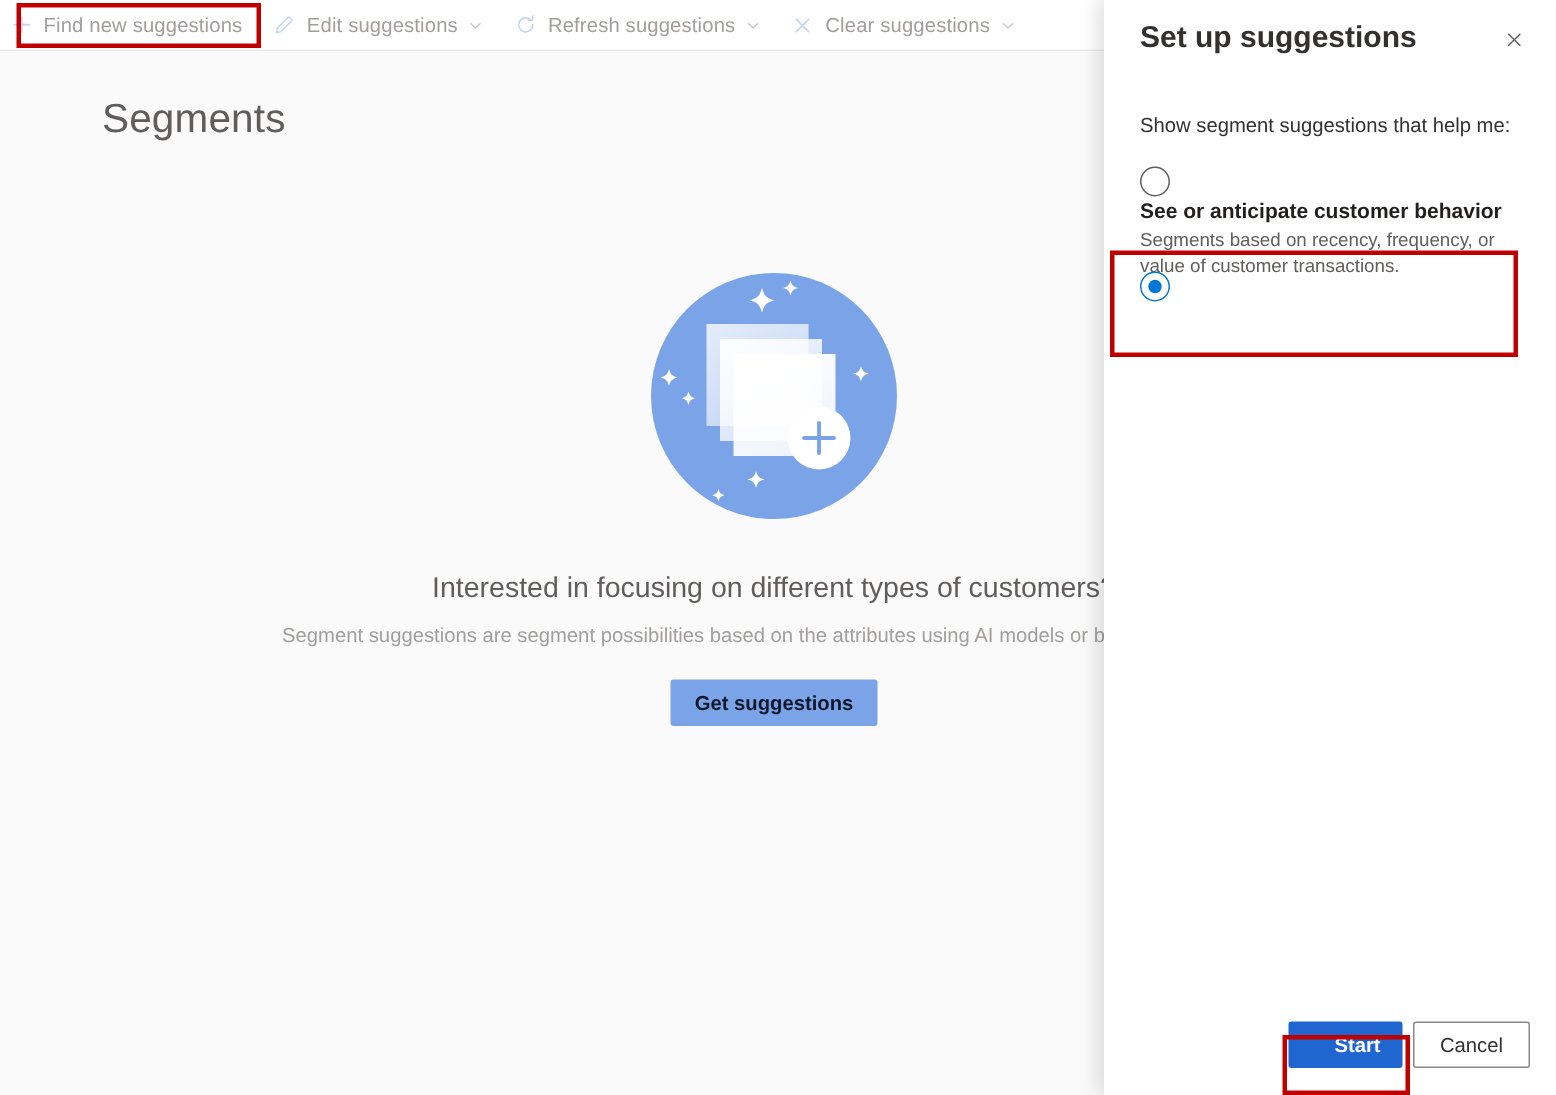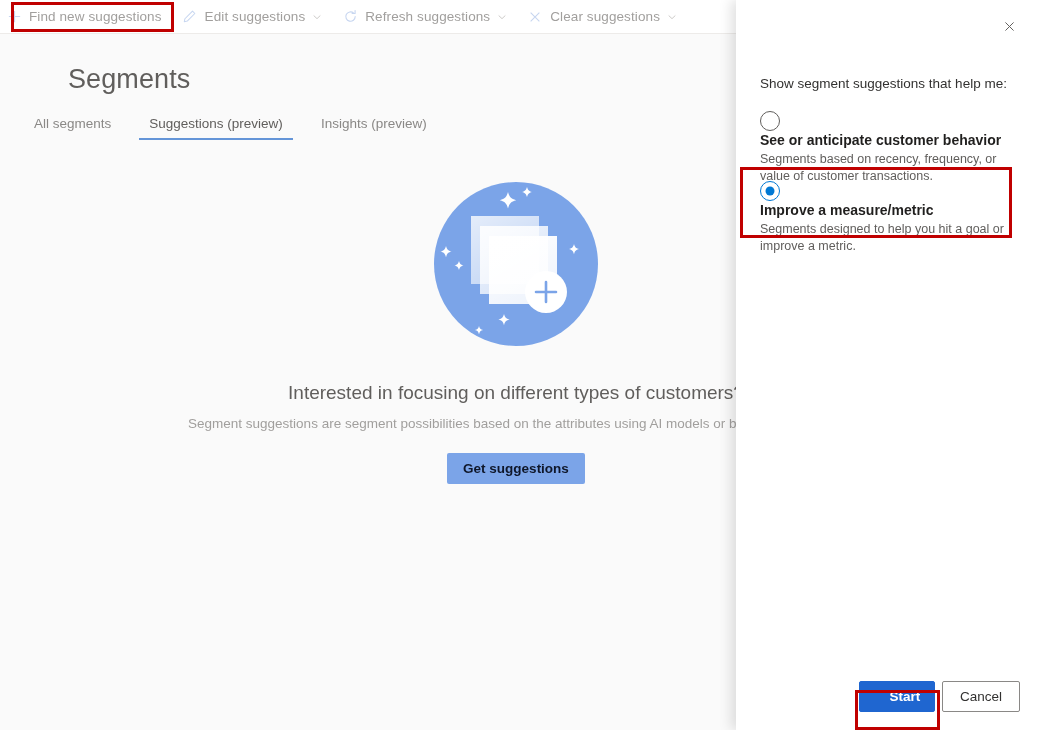--- a/index.html
+++ b/index.html
@@ -366,31 +366,20 @@
             <path d="M2 4.2L6 8l4-3.8" stroke="currentColor" stroke-width="1.1" fill="none"></path>
           </svg>
       </span>
     </div>
   </div>
 
   <div id="main">
 
     <div id="page-title">Segments</div>
 
-    <div id="tabs">
-      <div class="tab">
-        <span>All segments</span>
-      </div>
-      <div class="tab active">
-        <span>Suggestions (preview)</span>
-      </div>
-      <div class="tab">
-        <span>Insights (preview)</span>
-      </div>
-    </div>
 
     <div id="empty-state">
 
       <div id="illustration">
         <svg width="180" height="180" viewBox="0 0 180 180">
           <defs>
             <linearGradient id="cg1" x1="0" y1="0" x2="0.6" y2="1">
               <stop offset="0%" stop-color="#ffffff" stop-opacity="0.80"></stop>
               <stop offset="100%" stop-color="#ffffff" stop-opacity="0.55"></stop>
             </linearGradient>
@@ -426,20 +415,21 @@
       </div>
 
       <div id="empty-headline">Interested in focusing on different types of customers?</div>
       <div id="empty-sub">Segment suggestions are segment possibilities based on the attributes using AI models or based on activities.</div>
       <button id="get-suggestions">Get suggestions</button>
     </div>
   </div>
 
   <div id="panel">
 
+    <div id="panel-title">Set up suggestions</div>
 
     <button id="panel-close">
       <span>
         <svg width="13" height="13" viewBox="0 0 16 16">
             <path d="M3 3l10 10M13 3L3 13" stroke="currentColor" stroke-width="1.2" fill="none"></path>
           </svg>
       </span>
     </button>
 
     <div id="panel-prompt">Show segment suggestions that help me:</div>
@@ -447,24 +437,20 @@
     <div class="radio-row" id="radio-behavior">
       <span class="radio-mark"></span>
       <span class="radio-text">
         <span class="radio-title">See or anticipate customer behavior</span>
         <span class="radio-desc" style="display:block">Segments based on recency, frequency, or value of customer transactions.</span>
       </span>
     </div>
 
     <div class="radio-row" id="radio-metric">
       <span class="radio-mark checked"></span>
-      <span class="radio-text">
-        <span class="radio-title">Improve a measure/metric</span>
-        <span class="radio-desc" style="display:block">Segments designed to help you hit a goal or improve a metric.</span>
-      </span>
     </div>
 
     <div id="panel-footer">
       <button id="start-btn">Start</button>
       <button id="cancel-btn">Cancel</button>
     </div>
   </div>
 
   <div class="anno" id="anno-toolbar"></div>
   <div class="anno" id="anno-radio"></div>

